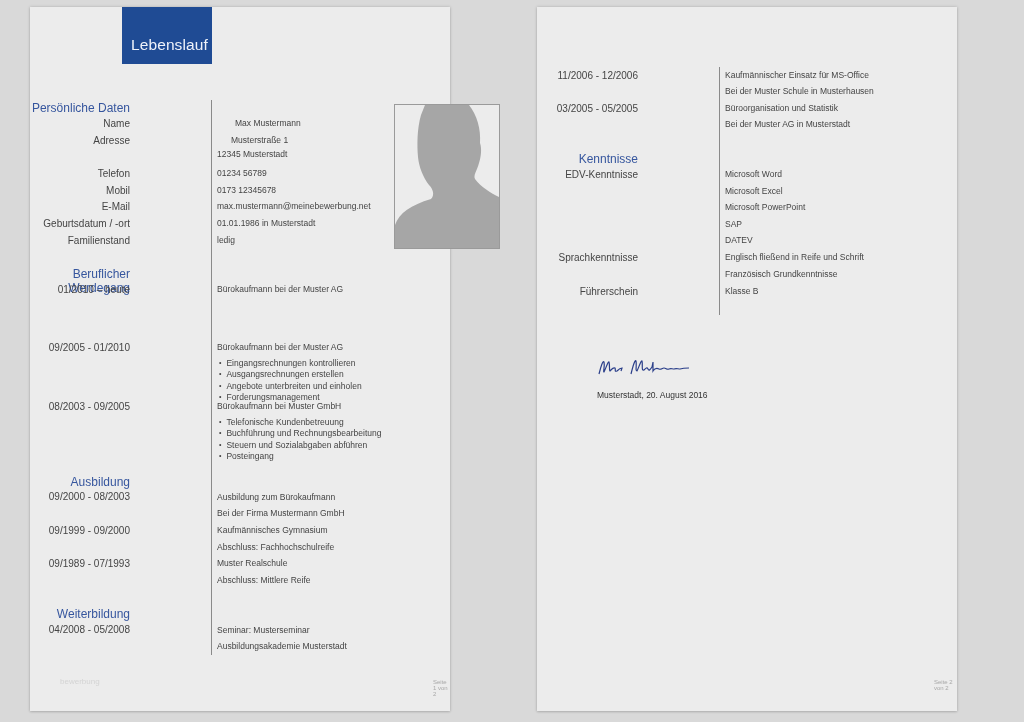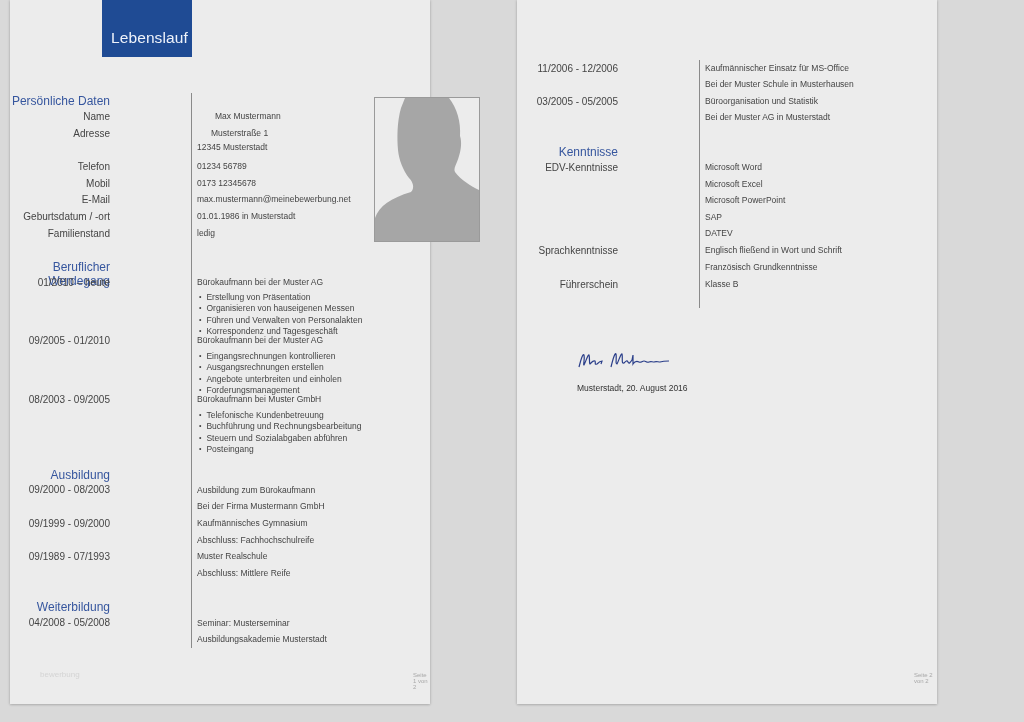--- a/index.html
+++ b/index.html
@@ -4,23 +4,24 @@
 <style>
   html, body { margin: 0; padding: 0; }
   body {
     width: 1024px; height: 722px; overflow: hidden;
     background: #d9d9d9;
     position: relative;
     font-family: "Liberation Sans", sans-serif;
     color: #3a3a3a;
   }
   .page {
-    position: absolute; top: 0; height: 704px; width: 420px;
+    position: absolute; top: 7px; height: 704px; width: 420px;
     background: #ececec;
     box-shadow: 0 0 3px rgba(0,0,0,0.18), 0 1px 2px rgba(0,0,0,0.12);
+    margin-left: 20px;
   }
   #page1 { left: 10px; }
   #page2 { left: 517px; }
 
   .title-box {
     position: absolute; left: 92px; top: 0; width: 90px; height: 57px;
     background: #1f4b94;
   }
   .title-box span {
     position: absolute; left: 9px; top: 29px;
@@ -82,26 +83,20 @@
   <div class="photo">
     <svg width="104" height="143" viewBox="0 0 104 143">
       <path fill="#a6a6a6" d="M30 0 L74 0 C82 10 86 24 85 38 C87 44 86 52 84 58 C82 66 78 70 80 74 C86 82 96 88 104 92 L104 143 L0 143 L0 120 C4 108 16 100 36 94 C40 90 38 84 34 80 C28 72 24 62 23 52 C22 40 22 24 26 10 Z"></path>
     </svg>
   </div>
 
   <div class="sec" style="right:320px; top:260px;">Beruflicher Werdegang</div>
 
   <div class="lbl" style="right:320px; top:277px;">01/2010 – heute</div>
   <div class="val" style="left:187px; top:277px;">Bürokaufmann bei der Muster AG</div>
-  <ul class="bul" style="left:189px; top:292px;">
-    <li>Erstellung von Präsentation</li>
-    <li>Organisieren von hauseigenen Messen</li>
-    <li>Führen und Verwalten von Personalakten</li>
-    <li>Korrespondenz und Tagesgeschäft</li>
-  </ul>
 
   <div class="lbl" style="right:320px; top:335px;">09/2005 - 01/2010</div>
   <div class="val" style="left:187px; top:335px;">Bürokaufmann bei der Muster AG</div>
   <ul class="bul" style="left:189px; top:351px;">
     <li>Eingangsrechnungen kontrollieren</li>
     <li>Ausgangsrechnungen erstellen</li>
     <li>Angebote unterbreiten und einholen</li>
     <li>Forderungsmanagement</li>
   </ul>
 
@@ -152,21 +147,21 @@
   <div class="sec" style="right:319px; top:145px;">Kenntnisse</div>
 
   <div class="lbl" style="right:319px; top:162px;">EDV-Kenntnisse</div>
   <div class="val" style="left:188px; top:162px;">Microsoft Word</div>
   <div class="val" style="left:188px; top:179px;">Microsoft Excel</div>
   <div class="val" style="left:188px; top:195px;text-align:center;">Microsoft PowerPoint</div>
   <div class="val" style="left:188px; top:212px;">SAP</div>
   <div class="val" style="left:188px; top:228px;">DATEV</div>
 
   <div class="lbl" style="right:319px; top:245px;">Sprachkenntnisse</div>
-  <div class="val" style="left:188px; top:245px;">Englisch fließend in Wort und Schrift</div>
+  <div class="val" style="left:188px; top:245px;">Englisch fließend in Reife und Schrift</div>
   <div class="val" style="left:188px; top:262px;">Französisch Grundkenntnisse</div>
 
   <div class="lbl" style="right:319px; top:279px;">Führerschein</div>
   <div class="val" style="left:188px; top:279px;">Klasse B</div>
 
   <div class="signature">
     <svg width="100" height="24" viewBox="0 0 100 24">
       <path d="M2 18 C4 10 6 4 7 6 C8 10 6 16 7 16 C9 12 11 5 12 6 C13 9 12 15 13 15 C15 13 16 11 18 12 C19 14 17 16 20 15 C22 13 23 12 25 12 L24 15" stroke="#2b3f8a" stroke-width="1.2" fill="none"></path>
       <path d="M34 18 C36 10 38 3 39 5 C40 9 38 15 40 15 C42 11 44 4 45 5 C46 9 44 15 47 14 C49 12 50 11 51 13 C52 15 53 14 55 11 L56 6 L56 15 C58 12 60 12 62 13 C64 14 65 12 67 12 C69 12 70 14 72 13 C74 12 75 13 77 13 C79 12 81 13 83 13 C86 12 88 12 92 12" stroke="#2b3f8a" stroke-width="1.2" fill="none"></path>
     </svg>

